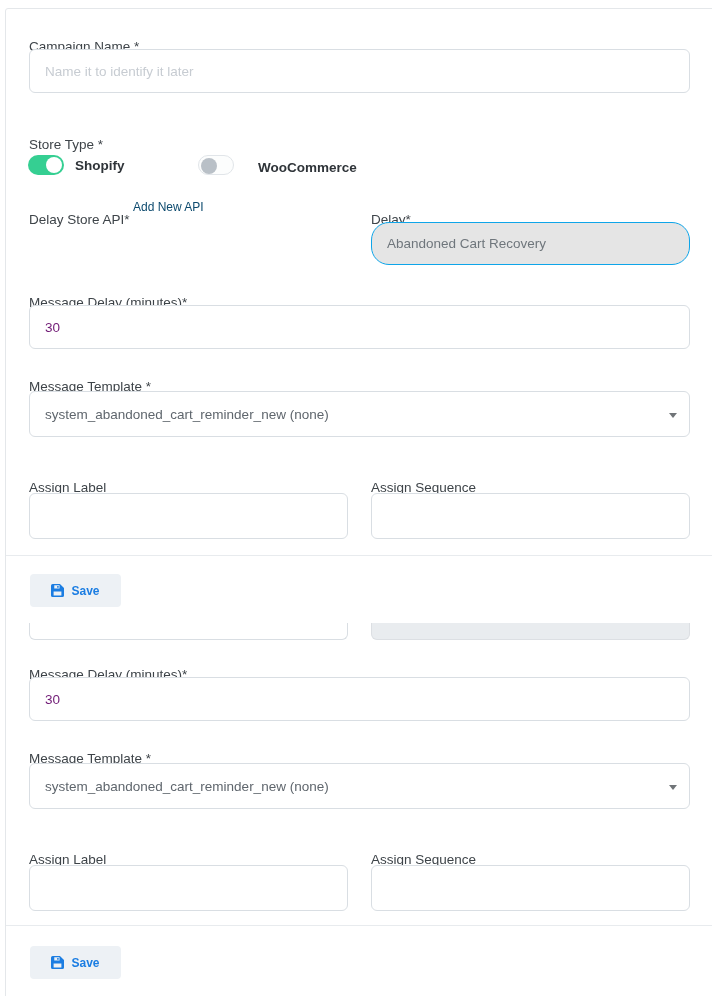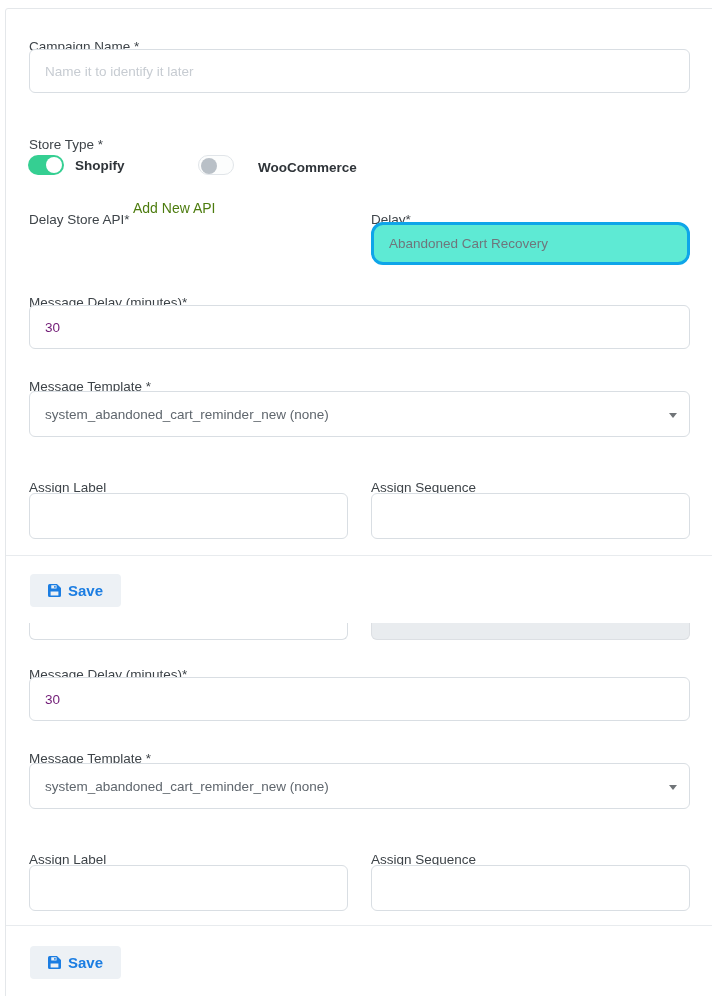--- a/index.html
+++ b/index.html
@@ -13,46 +13,46 @@
 
   .divider { position: absolute; left: 6px; right: 0; height: 1px; background: #e8ebee; }
 
   .flabel { position: absolute; font-size: 13.5px; line-height: 16px; color: #3e4449; margin-top: 12px; }
 
   .tinput { position: absolute; background: #fff; border: 1px solid #d9dee3; border-radius: 6px;
             font-family: "Liberation Sans", sans-serif; font-size: 13.5px; color: #701a75;
             padding: 0 15px; outline: none; }
   .tinput::placeholder { color: #c7ccd2; opacity: 1; }
 
-  .disabled-input { position: absolute; background: #5eead4; border: 3px solid #0ea5e9;
-            border-radius: 12px; font-size: 13.5px; color: #6f767c; display: flex;
+  .disabled-input { position: absolute; background: #e5e5e5; border: 1px solid #0ea5e9;
+            border-radius: 18px; font-size: 13.5px; color: #6f767c; display: flex;
             align-items: center; padding: 0 15px; }
 
   .select { position: absolute; background: #fff; border: 1px solid #d9dee3; border-radius: 6px;
             font-size: 13.5px; color: #5f666d; display: flex; align-items: center;
             padding: 0 26px 0 15px; cursor: pointer; }
   .caret { position: absolute; right: 12px; top: 50%; margin-top: -1px; width: 0; height: 0;
            border-left: 4px solid transparent; border-right: 4px solid transparent;
            border-top: 5px solid #707478; }
 
   
   .toggle { position: absolute; width: 36px; height: 20px; border-radius: 10px; cursor: pointer; }
   .toggle.on { background: #35cf92; }
   .toggle.off { background: #fcfdfd; border: 1px solid #e1e5e9; }
   .knob { position: absolute; top: 2px; width: 16px; height: 16px; border-radius: 50%; }
   .toggle.on .knob { right: 2px; background: #fff; }
   .toggle.off .knob { left: 2px; top: 1.5px; background: #b9c0c7; }
   .toggle-label { position: absolute; font-size: 13.5px; font-weight: 700; color: #2f3439; }
 
-  .link { position: absolute; font-size: 14px; color: #4d7c0f; text-decoration: none; cursor: pointer; }
+  .link { position: absolute; font-size: 12px; color: #0c4a6e; text-decoration: none; cursor: pointer; }
 
   .save-btn { position: absolute; left: 30px; width: 91px; height: 33px; background: #edf1f5;
               border: none; border-radius: 4px; display: flex; align-items: center; justify-content: center;
               gap: 7px; color: #1b7de2; font-family: "Liberation Sans", sans-serif;
-              font-size: 15px; font-weight: 700; cursor: pointer; }
+              font-size: 12px; font-weight: 700; cursor: pointer; }
   .save-btn svg { display: block; }
 
   
   .frag { position: absolute; height: 17px; border-radius: 0 0 6px 6px; }
   .frag.white { background: #fff; border: 1px solid #d9dee3; border-top: none; }
   .frag.gray  { background: #e9ecef; border: 1px solid #dcdfe3; border-top: none; }
 </style>
 </head>
 <body>
 

